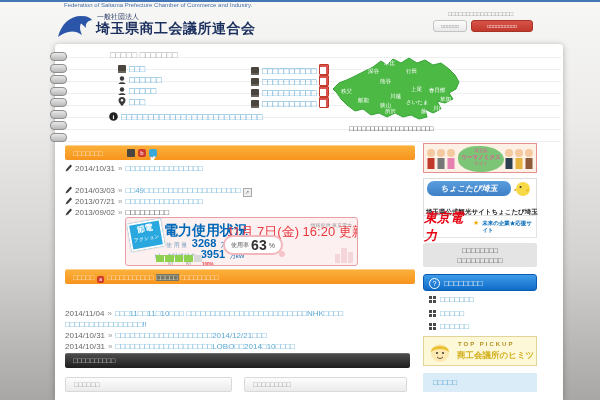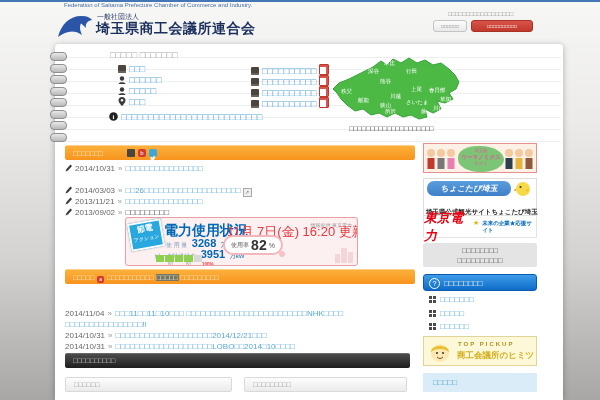--- a/index.html
+++ b/index.html
@@ -142,26 +142,26 @@
   </div>
 
   <div class="nrow" style="top:163px">
     <svg width="7" height="8" style="vertical-align:-1px;margin-right:3px">
         <path d="M0.5,7.5 L1.5,5 L5.5,0.5 L7,2 L3,6.5 Z" fill="#3a3a3a"></path>
       </svg><span class="date">2014/10/31</span><span class="sep">»</span><span class="link tofu">□□□□□□□□□□□□□□□□</span>
   </div>
   <div class="nrow" style="top:185px">
     <svg width="7" height="8" style="vertical-align:-1px;margin-right:3px">
         <path d="M0.5,7.5 L1.5,5 L5.5,0.5 L7,2 L3,6.5 Z" fill="#3a3a3a"></path>
-      </svg><span class="date">2014/03/03</span><span class="sep">»</span><span class="link tofu">□□26□□□□□□□□□□□□□□□□□□□□</span><span style="display:inline-block;width:7px;height:7px;border:1px solid #aaa;background:#eee;margin-left:2px;vertical-align:-1px;font-size:5px;line-height:7px;text-align:center;color:#777">↗</span>
+      </svg><span class="date">2014/03/03</span><span class="sep">»</span><span class="link tofu">□□49□□□□□□□□□□□□□□□□□□□□</span><span style="display:inline-block;width:7px;height:7px;border:1px solid #aaa;background:#eee;margin-left:2px;vertical-align:-1px;font-size:5px;line-height:7px;text-align:center;color:#777">↗</span>
   </div>
   <div class="nrow" style="top:196px">
     <svg width="7" height="8" style="vertical-align:-1px;margin-right:3px">
         <path d="M0.5,7.5 L1.5,5 L5.5,0.5 L7,2 L3,6.5 Z" fill="#3a3a3a"></path>
-      </svg><span class="date">2013/11/21</span><span class="sep">»</span><span class="link tofu">□□□□□□□□□□□□□□□□</span>
+      </svg><span class="date">2013/07/21</span><span class="sep">»</span><span class="link tofu">□□□□□□□□□□□□□□□□</span>
   </div>
   <div class="nrow" style="top:207px">
     <svg width="7" height="8" style="vertical-align:-1px;margin-right:3px">
         <path d="M0.5,7.5 L1.5,5 L5.5,0.5 L7,2 L3,6.5 Z" fill="#3a3a3a"></path>
       </svg><span class="date">2013/09/02</span><span class="sep">»</span><span class="tofu" style="color:#3a3a3a">□□□□□□□□□</span>
   </div>
 
   <div class="abs" style="left:125px;top:217px;width:233px;height:49px;background:#fdf0f1;border:1px solid #e8a0a6;border-radius:3px;box-sizing:border-box;overflow:hidden">
     <div class="abs" style="left:3px;top:3px;width:30px;height:24px;background:#29a8e0;border:2px solid #fff;box-shadow:0 0 2px rgba(0,0,0,.3);transform:rotate(-10deg);text-align:center">
       <div style="font-size:8px;color:#fff;font-weight:bold;line-height:12px">節電</div>
@@ -187,21 +187,21 @@
       <span style="flex:1;background:#8ed14f"></span>
       <span style="flex:1;background:#d8d8d8"></span>
     </div>
     <div class="abs" style="left:30px;top:44px;width:60px;font-size:4.5px;color:#999">
       <span style="position:absolute;left:12px">60</span>
       <span style="position:absolute;left:30px">80</span>
       <span style="position:absolute;left:46px;color:#e8383d;font-weight:bold">100%</span>
     </div>
     <div class="abs" style="left:97px;top:17px;width:60px;height:20px;background:#fff;border:2px solid #f2b6bc;border-radius:11px;box-sizing:border-box;display:flex;align-items:center;justify-content:center;gap:2px">
       <span style="font-size:6px;color:#555">使用率</span>
-      <span style="font-size:14px;font-weight:bold;color:#333;line-height:14px">82</span>
+      <span style="font-size:14px;font-weight:bold;color:#333;line-height:14px">63</span>
       <span style="font-size:7px;color:#555">%</span>
     </div>
     <span class="abs" style="left:153px;top:33px;width:6px;height:6px;background:#f6c3c9;border-radius:50%"></span>
     <div class="abs" style="right:4px;bottom:2px;display:flex;align-items:flex-end;gap:1px">
       <span style="width:5px;height:9px;background:#f4d6da;display:inline-block"></span>
       <span style="width:6px;height:15px;background:#f4d6da;display:inline-block"></span>
       <span style="width:5px;height:11px;background:#f4d6da;display:inline-block"></span>
     </div>
   </div>
 

